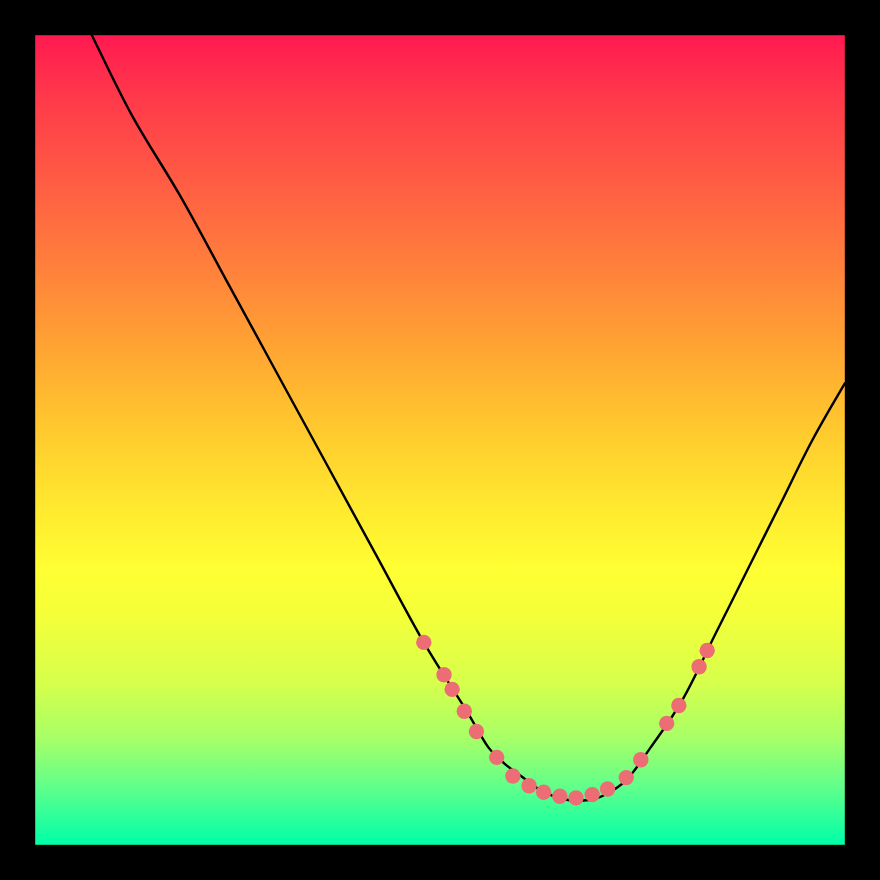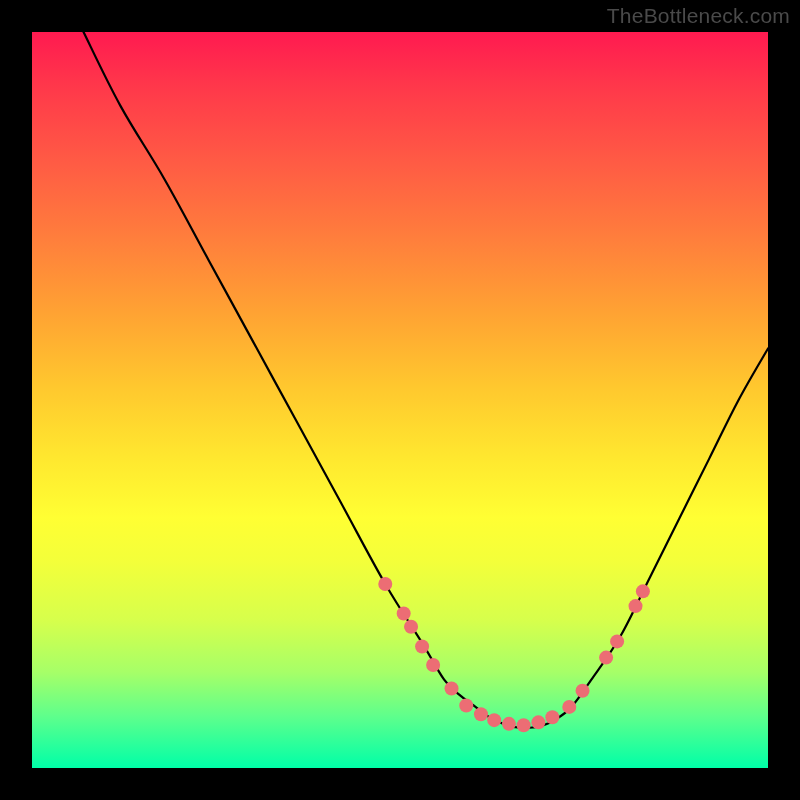--- a/index.html
+++ b/index.html
@@ -58,21 +58,20 @@
     top: 0;
     width: 736px;
     height: 736px;
     overflow: visible;
   }
 </style>
 </head>
 <body>
 
 <div class="frame">
-  <div class="watermark">TheBottleneck.com</div>
 
   <div class="plot">
     <svg class="curve" viewBox="0 0 736 736" preserveAspectRatio="none">
       <path id="curve-path" fill="none" stroke="#000" stroke-width="2.2" stroke-linecap="round" stroke-linejoin="round" d="M 51.52 0 C 58.14 13.25, 73.75 47.10, 88.32 73.60 C 102.89 100.10, 116.58 119.38, 132.48 147.20 C 148.38 175.02, 160.74 199.01, 176.64 228.16 C 192.54 257.31, 204.90 279.97, 220.80 309.12 C 236.70 338.27, 249.06 360.93, 264.96 390.08 C 280.86 419.23, 293.22 441.89, 309.12 471.04 C 325.02 500.19, 338.71 526.83, 353.28 552.00 C 367.85 577.17, 379.48 593.66, 390.08 610.88 C 400.68 628.10, 405.54 638.41, 412.16 647.68 C 418.78 656.95, 421.58 657.76, 426.88 662.40 C 432.18 667.04, 436.30 669.47, 441.60 673.44 C 446.90 677.41, 451.02 681.17, 456.32 684.48 C 461.62 687.79, 465.74 689.85, 471.04 691.84 C 476.34 693.83, 480.46 694.86, 485.76 695.52 C 491.06 696.18, 495.18 696.18, 500.48 695.52 C 505.78 694.86, 508.58 695.15, 515.20 691.84 C 521.82 688.53, 529.33 685.07, 537.28 677.12 C 545.23 669.17, 550.09 660.93, 559.36 647.68 C 568.63 634.43, 578.20 622.07, 588.80 603.52 C 599.40 584.97, 607.64 565.84, 618.24 544.64 C 628.84 523.44, 637.08 506.96, 647.68 485.76 C 658.28 464.56, 666.52 448.08, 677.12 426.88 C 687.72 405.68, 695.96 387.87, 706.56 368.00 C 717.16 348.13, 730.70 325.75, 736.00 316.48"></path>
       <g id="marker-group">
           <circle cx="353.28" cy="552.00" r="7" fill="#ec6d74"></circle>
           <circle cx="371.68" cy="581.44" r="7" fill="#ec6d74"></circle>
           <circle cx="379.04" cy="594.69" r="7" fill="#ec6d74"></circle>
           <circle cx="390.08" cy="614.56" r="7" fill="#ec6d74"></circle>
           <circle cx="401.12" cy="632.96" r="7" fill="#ec6d74"></circle>

